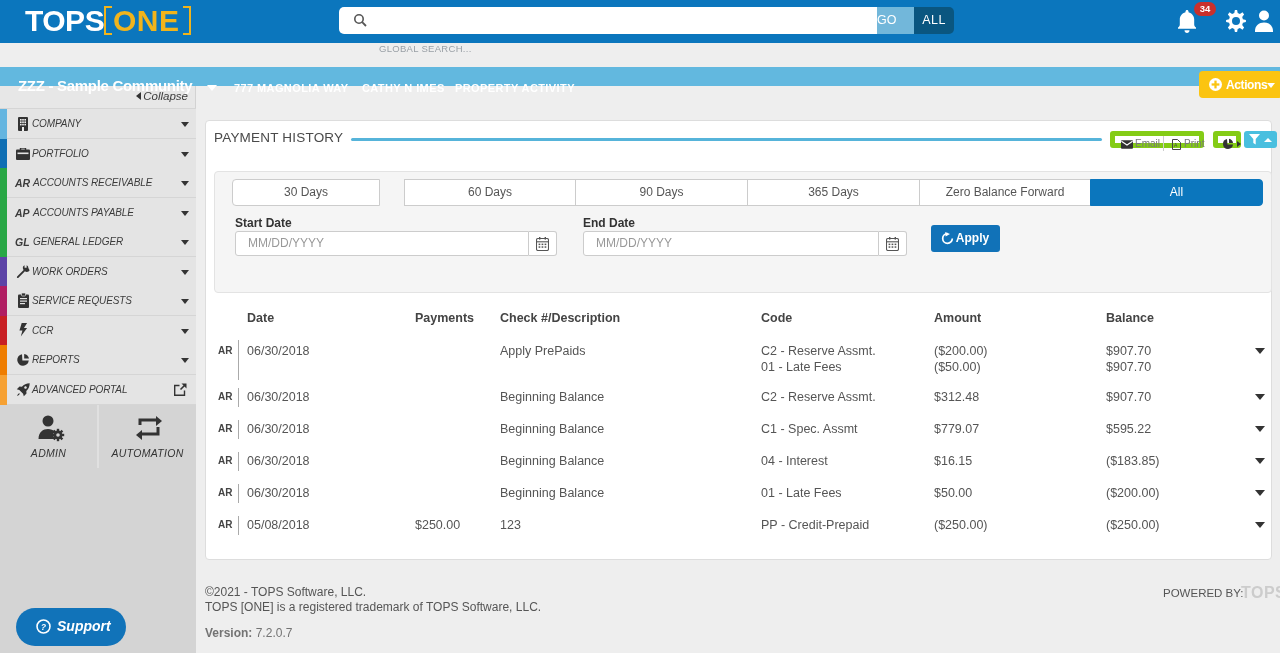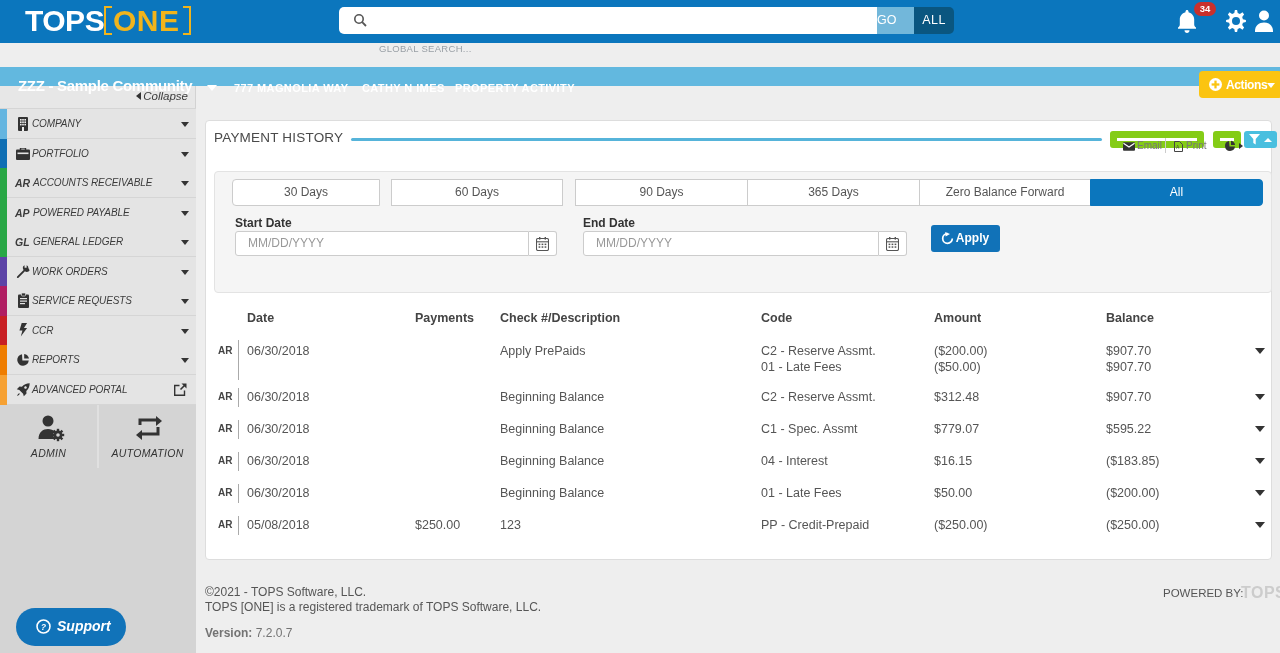--- a/index.html
+++ b/index.html
@@ -32,21 +32,21 @@
   .tile { position:absolute; top:0; width:97px; height:63px; text-align:center; }
   .tile .tlbl { position:absolute; width:100%; top:42px; font-size:10.5px; color:#333; letter-spacing:0.3px; }
   #support { position:absolute; left:16px; top:529px; width:110px; height:38px; background:#1173b9; border-radius:19px; color:#fff; z-index:3; }
   #support span { position:absolute; left:41px; top:10px; font-size:14px; font-weight:bold; }
   
   #prepaidcard { position:absolute; left:204px; top:60px; width:1068px; height:43px; background:#f3f3f3; border:1px solid #ddd; border-radius:4px; z-index:5; }
   #prepaid { position:absolute; right:3px; top:13px; font-size:12px; font-weight:bold; color:#333; }
   #card { position:absolute; left:205px; top:120px; width:1067px; height:440px; background:#fff; border:1px solid #ddd; border-radius:4px; z-index:6; }
   #ph-title { position:absolute; left:8px; top:9px; font-size:13.5px; color:#4a4a4a; letter-spacing:0.2px; }
   #ph-line { position:absolute; left:145px; top:17px; width:751px; height:3px; background:#56b4da; border-radius:2px; }
-  .hbtn { position:absolute; top:10px; height:17px; background:#fff; border:7px solid #84cc16; font-size:11px; color:#777; }
+  .hbtn { position:absolute; top:10px; height:17px; background:#fff; border:5px solid #84cc16; font-size:11px; color:#777; }
   #grp { left:904px; width:94px; border-radius:3px; }
   #grp .sep { position:absolute; left:48px; top:0; width:1px; height:15px; background:#ccc; }
   #piebtn { left:1007px; width:28px; border-radius:3px; }
   #filterbtn { position:absolute; left:1038px; top:10px; width:33px; height:17px; background:#49bfdf; border-radius:3px; }
   
   #fpanel { position:absolute; left:8px; top:50px; width:1058px; height:122px; background:#f5f5f5; border:1px solid #e3e3e3; border-radius:4px; }
   .fbtn { position:absolute; top:7px; height:27px; background:#fff; border:1px solid #ccc; font-size:12px; color:#555; text-align:center; line-height:25px; }
   .fbtn.active { background:#0b76bd; border-color:#0b76bd; color:#fff; }
   .flabel { position:absolute; font-size:12px; font-weight:bold; color:#333; }
   .finput { position:absolute; height:25px; background:#fff; border:1px solid #ccc; border-radius:3px 0 0 3px; font-size:12px; color:#999; line-height:23px; padding-left:12px; }
@@ -155,21 +155,21 @@
         </div>
       <div class="mitem" style="top:89.0px">
           <div class="edge" style="background:#28a745"></div>
           <div class="pref">AR</div>
           <div class="lbl" style="left:33px">ACCOUNTS RECEIVABLE</div>
           <div class="caret-d"></div>
         </div>
       <div class="mitem" style="top:118.5px">
           <div class="edge" style="background:#28a745"></div>
           <div class="pref">AP</div>
-          <div class="lbl" style="left:33px">POWERED PAYABLE</div>
+          <div class="lbl" style="left:33px">ACCOUNTS PAYABLE</div>
           <div class="caret-d"></div>
         </div>
       <div class="mitem" style="top:148.0px">
           <div class="edge" style="background:#28a745"></div>
           <div class="pref">GL</div>
           <div class="lbl" style="left:33px">GENERAL LEDGER</div>
           <div class="caret-d"></div>
         </div>
       <div class="mitem" style="top:177.5px">
           <div class="edge" style="background:#5c43a6"></div>
@@ -291,21 +291,21 @@
     </div>
     <div id="filterbtn">
       <svg style="position:absolute;left:5px;top:3px" width="11" height="11" viewBox="0 0 11 11">
           <path d="M0 0 L11 0 L6.7 5 L6.7 10.5 L4.3 9 L4.3 5 Z" fill="#fff"></path>
         </svg>
       <div style="position:absolute;right:5px;top:7px;width:0;height:0;border-left:4px solid transparent;border-right:4px solid transparent;border-bottom:4.5px solid #fff;"></div>
     </div>
     <div id="fpanel">
       <div id="fbtns">
       <div class="fbtn" style="left:17px;width:148px;border-radius:4px 0 0 4px">30 Days</div>
-      <div class="fbtn" style="left:176px;width:172px">60 Days</div>
+      <div class="fbtn" style="left:189px;width:172px">60 Days</div>
       <div class="fbtn" style="left:360px;width:173px">90 Days</div>
       <div class="fbtn" style="left:532px;width:173px">365 Days</div>
       <div class="fbtn" style="left:704px;width:172px">Zero Balance Forward</div>
       <div class="fbtn active" style="left:875px;width:173px;border-radius:0 4px 4px 0">All</div>
     </div>
       <div class="flabel" style="left:20px;top:44px">Start Date</div>
       <div class="finput" style="left:20px;top:59px;width:294px;">MM/DD/YYYY</div>
       <div class="faddon" style="left:314px;top:59px;">
           <svg style="position:absolute;left:7px;top:5px" width="13" height="14" viewBox="0 0 13 14">
             <rect x="0.5" y="1.5" width="12" height="12" rx="1.5" fill="none" stroke="#555" stroke-width="1.1"></rect>

